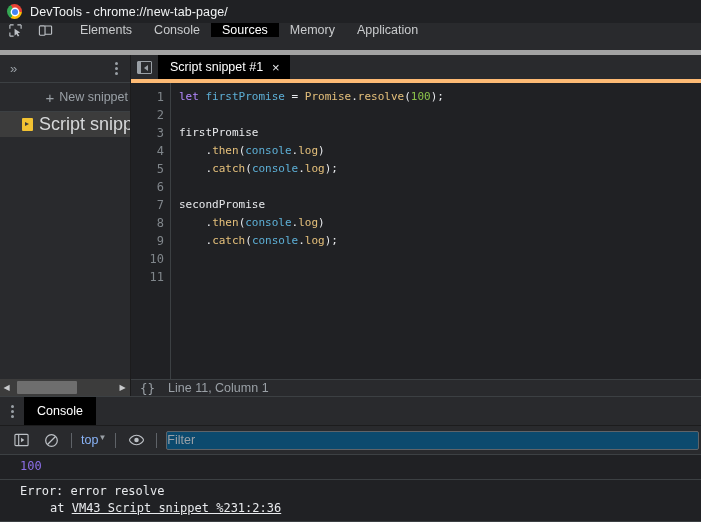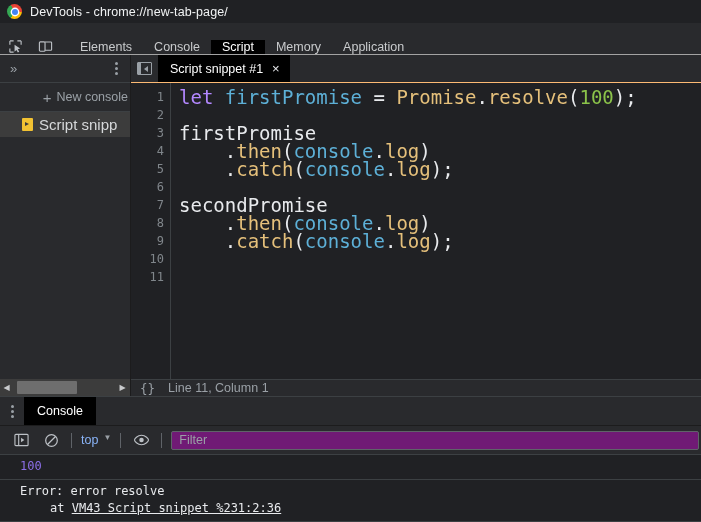--- a/index.html
+++ b/index.html
@@ -22,22 +22,22 @@
   .chrome-logo { width: 15px; height: 15px; border-radius: 50%; position: relative; flex: 0 0 auto;
     background: conic-gradient(from -30deg, #ea4335 0deg 120deg, #fbbc05 120deg 240deg, #34a853 240deg 360deg); }
   .chrome-logo::after { content:""; position:absolute; left:50%; top:50%; transform:translate(-50%,-50%);
     width:6px; height:6px; border-radius:50%; background:#4285f4; box-shadow:0 0 0 1.4px #fff; }
   .title-text { font-size: 12.5px; color: #f1f3f4; letter-spacing: .1px; white-space: nowrap; }
 
   
   .maintabs {
     height: 32px; flex: 0 0 32px;
     background: #292a2d;
-    display: flex; align-items: flex-end;
-    border-bottom: 1px solid #a3a3a3;
+    display: flex; align-items: flex-start;
+    border-bottom: 5px solid #a3a3a3;
   }
   .tb-icon { width: 30px; display:flex; align-items:center; justify-content:center; cursor:pointer; }
   .tb-sep { width: 1px; background: #5f6368; margin: 8px 5px 8px 3px; flex:0 0 1px; }
   .mtab {
     display: flex; align-items: center; padding: 0 11px;
     font-size: 12.5px; color: #c9cbcd; cursor: pointer; white-space: nowrap;
   }
   .mtab.active { background: #000000; color: #ffffff; }
 
   
@@ -50,47 +50,47 @@
                border-bottom: 1px solid #3c4043; background:#292a2d; }
   .chev { color: #9aa0a6; font-size: 13px; letter-spacing:-1px; cursor:pointer; }
   .kebab { display:flex; flex-direction:column; gap:2px; cursor:pointer; padding:3px 4px;}
   .kebab i { width:3px; height:3px; border-radius:50%; background:#9aa0a6; display:block;}
 
   .new-snippet { height: 29px; flex:0 0 29px; display:flex; align-items:center; justify-content:flex-end;
                  gap: 5px; padding-right: 2px; font-size: 12.5px; color:#9aa0a6; cursor:pointer;
                  border-bottom: 1px solid #3c4043; }
   .plus { font-size: 15px; color:#9aa0a6; line-height:1; }
   .snip-item { height: 25px; flex:0 0 25px; display:flex; align-items:center; gap:6px;
-               padding-left: 22px; font-size:15px; color:#d6d8da; background:#3c3c3c; cursor:pointer;
+               padding-left: 22px; font-size:18px; color:#d6d8da; background:#3c3c3c; cursor:pointer;
                white-space:nowrap; overflow:hidden; }
   .file-ico { width:11px; height:13px; flex:0 0 11px; background:#f2c232; border-radius:1px; position:relative; }
   .file-ico::after{ content:""; position:absolute; left:3px; top:4px; border-left:4px solid #3c3c3c;
                     border-top:2.5px solid transparent; border-bottom:2.5px solid transparent; }
   .side-fill { flex:1 1 auto; background:#292a2d; }
 
   
   .editorcol { flex:1 1 auto; display:flex; flex-direction:column; min-width:0; background:#202124; }
   .edtabbar { height: 28px; flex:0 0 28px; display:flex; align-items:stretch; background:#292a2d;
-              border-bottom:1px solid #fdba74; }
+              border-bottom:4px solid #fdba74; }
   .panel-toggle { width:27px; display:flex; align-items:center; justify-content:center; cursor:pointer; }
   .pt-box { width:15px; height:13px; border:1.5px solid #9aa0a6; border-radius:1px; position:relative; }
   .pt-box::before{ content:""; position:absolute; left:0; top:0; bottom:0; width:3px; background:#9aa0a6;}
   .pt-box::after{ content:""; position:absolute; left:6px; top:3px;
                   border-right:4px solid #9aa0a6; border-top:3px solid transparent; border-bottom:3px solid transparent;}
   .edtab { display:flex; align-items:center; gap:9px; padding:0 10px 0 12px; background:#000;
            color:#fff; font-size:12.5px; cursor:pointer; white-space:nowrap; }
   .edtab .x { color:#e8eaed; font-size:13px; line-height:1; cursor:pointer; }
 
   .code-area { flex:1 1 auto; display:flex; min-height:0; background:#202124; overflow:hidden; position:relative; }
   .gutter { width: 40px; flex:0 0 40px; padding-top: 5px; text-align:right; background:#202124;
             border-right:1px solid #3c4043; }
   .gutter div { font-family:"DejaVu Sans Mono", monospace; font-size:12px; line-height:18px;
                 color:#80868b; padding-right:6px; }
   .codelines { flex:1 1 auto; padding: 5px 0 0 8px; overflow:hidden; }
-  .codelines pre { font-family:"DejaVu Sans Mono", monospace; font-size:19px; line-height:18px;
+  .codelines pre { font-family:"DejaVu Sans Mono", monospace; font-size:11px; line-height:18px;
                    color:#e8eaed; white-space:pre; }
   .k   { color:#b388ff; }   
   .var { color:#5db0d7; }   
   .pl  { color:#e8eaed; }   
   .fn  { color:#e5c07b; }   
   .num { color:#8bc34a; }   
   .str { color:#f28b54; }   
 
   
   .hscroll-row { height: 17px; flex:0 0 17px; display:flex; background:#202124; }
@@ -113,26 +113,26 @@
   .dkebab { width:24px; display:flex; flex-direction:column; align-items:center; justify-content:center; gap:2px;
             cursor:pointer;}
   .dkebab i { width:3px; height:3px; border-radius:50%; background:#9aa0a6; }
   .dtab { display:flex; align-items:center; padding:0 13px; font-size:12.5px; color:#c9cbcd; cursor:pointer; }
   .dtab.active { background:#000; color:#fff; }
 
   .console-toolbar { height:29px; flex:0 0 29px; display:flex; align-items:center; gap:0;
                      background:#292a2d; border-bottom:1px solid #3c4043; padding-left:6px; }
   .ct-icon { width:30px; height:29px; display:flex; align-items:center; justify-content:center; cursor:pointer; }
   .ct-sep { width:1px; height:15px; background:#5f6368; margin:0 5px; }
-  .ctx-sel { display:flex; gap:5px; color:#8ab4f8; font-size:12.5px; cursor:pointer;
+  .ctx-sel { display:flex; color:#8ab4f8; font-size:12.5px; cursor:pointer;
              padding: 0 4px; }
   .ctx-sel .caret { font-size:8px; color:#9aa0a6; }
-  .filter-box { flex:1 1 auto; height:19px; margin:0 2px 0 4px; background:#701a75;
+  .filter-box { flex:1 1 auto; height:19px; margin:0 2px 0 4px; background:#0c4a6e;
                 border:1px solid #5f6368; border-radius:2px; display:flex; align-items:center;
-                padding-left:7px; }
+                }
   .filter-box span { color:#9aa0a6; font-size:12.5px; }
 
   .console-msgs { flex:1 1 auto; background:#202124; overflow:hidden; }
   .msg { border-bottom:1px solid #3c4043; padding:3px 0 4px 20px;
          font-family:"DejaVu Sans Mono", monospace; font-size:12px; line-height:17px; }
   .msg.num-res { color:#8c6fe8; }
   .msg.err { color:#e8eaed; }
   .msg.err .stack { padding-left:30px; }
   .msg.err .link { color:#e8eaed; text-decoration:underline; cursor:pointer; }
 </style>
@@ -155,39 +155,39 @@
     </div>
     <div class="tb-icon">
       <svg width="15" height="15" viewBox="0 0 16 16">
         <rect x="1.5" y="3" width="6" height="10" rx="1" stroke="#bdc1c6" stroke-width="1.2" fill="none"></rect>
         <path d="M7.5 3.2h6.2a.8.8 0 01.8.8v7.2a.8.8 0 01-.8.8H7.5" stroke="#bdc1c6" stroke-width="1.2" fill="none"></path>
       </svg>
     </div>
     <div class="tb-sep"></div>
     <div class="mtab">Elements</div>
     <div class="mtab">Console</div>
-    <div class="mtab active">Script</div>
+    <div class="mtab active">Sources</div>
     <div class="mtab">Memory</div>
     <div class="mtab">Application</div>
   </div>
 
   <div class="bodyrow">
 
     <div class="sidebar">
       <div class="side-head">
         <span class="chev">»</span>
         <span class="kebab">
             <i></i>
             <i></i>
             <i></i>
           </span>
       </div>
       <div class="new-snippet">
         <span class="plus">+</span>
-        <span>New console</span>
+        <span>New snippet</span>
       </div>
       <div class="snip-item">
         <span class="file-ico"></span>
         <span>Script snipp</span>
       </div>
       <div class="side-fill"></div>
     </div>
 
     <div class="editorcol">
       <div class="edtabbar">

